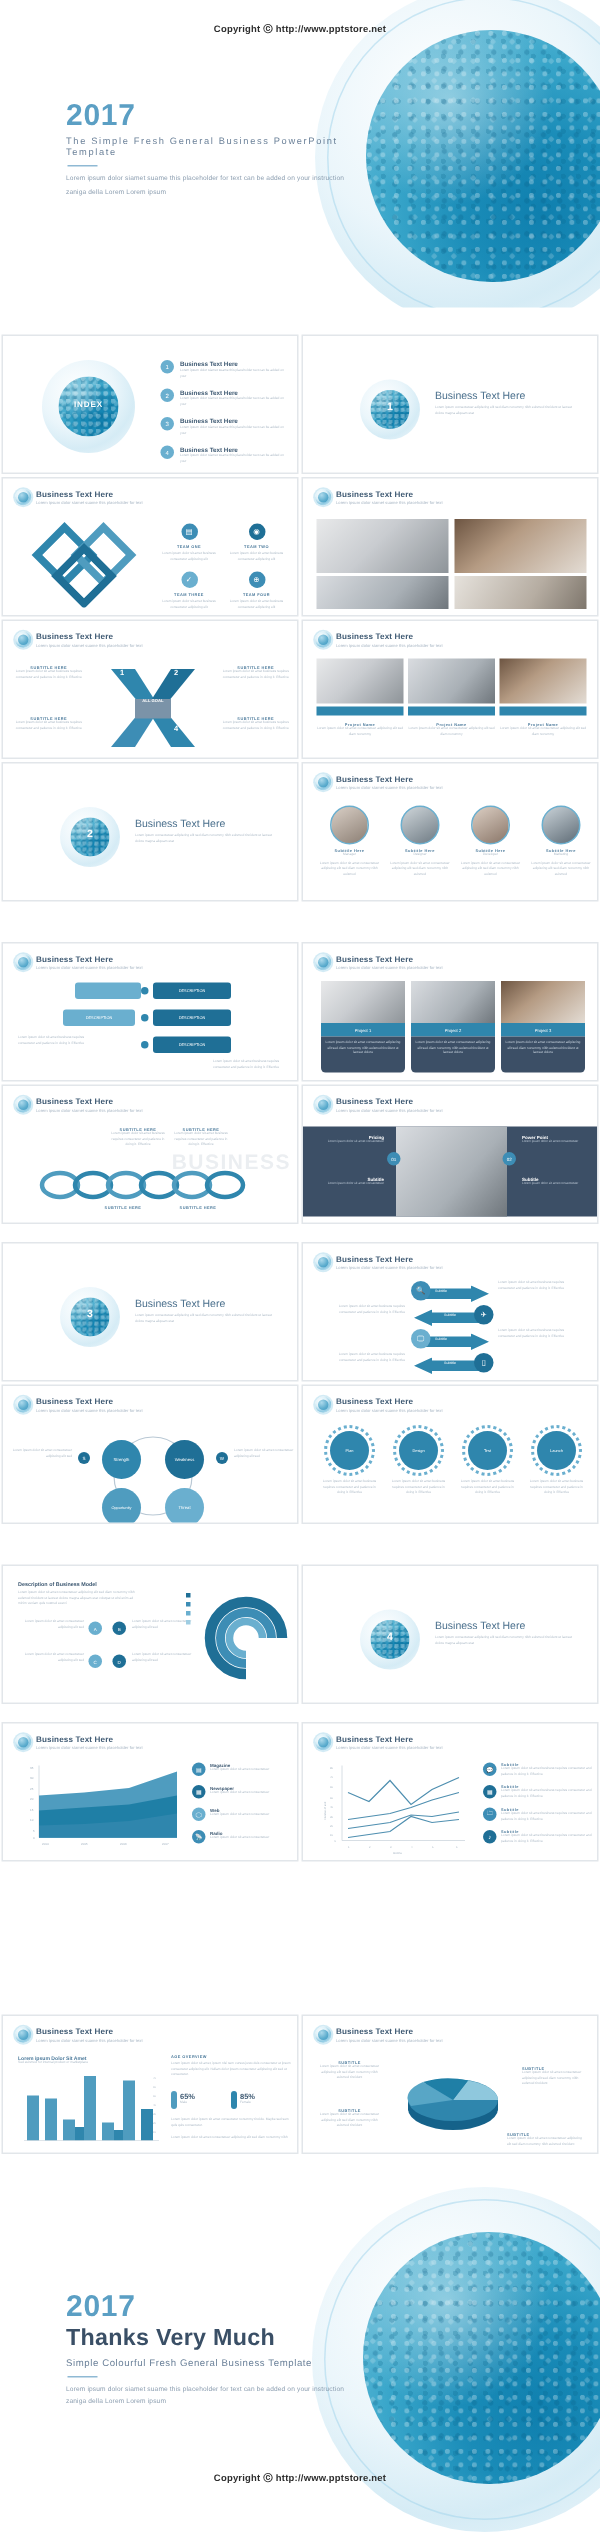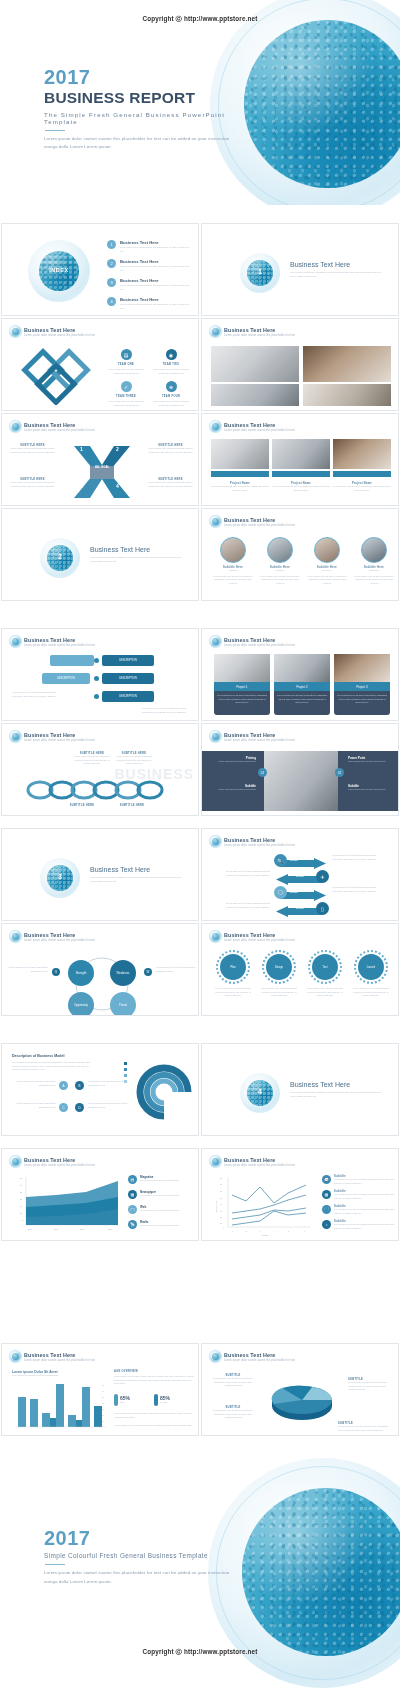--- a/index.html
+++ b/index.html
@@ -92,21 +92,20 @@
   <div class="globe-wrap" style="right:-40px;top:-10px;width:230px;height:230px;">
     <div class="globe-halo" style="left:0;top:0;width:230px;height:230px;"></div>
     <div class="globe-ring" style="left:8px;top:8px;width:214px;height:214px;"></div>
     <div class="globe-core" style="left:34px;top:30px;width:168px;height:168px;">
       <div class="hexgrid"></div>
     </div>
   </div>
   <div class="copyright" style="top:15px;">Copyright ⓒ http://www.pptstore.net</div>
   <div style="position:absolute;left:44px;top:67px;width:215px;">
     <div class="hero-year">2017</div>
-    <div class="hero-title">BUSINESS REPORT</div>
     <div class="hero-sub">The Simple Fresh General Business PowerPoint Template</div>
     <div class="hero-rule"></div>
     <div class="hero-body">Lorem ipsum dolor siamet suame this placeholder for text can be added on your instruction zaniga della Lorem Lorem ipsum</div>
   </div>
 </div>
 
 <div class="slide" style="left:1px;top:223px;width:198px;height:93px;">
   <div style="position:absolute;left:26px;top:16px;width:62px;height:62px;">
     <div class="globe-halo" style="left:0;top:0;width:62px;height:62px;"></div>
     <div class="globe-core" style="left:11px;top:11px;width:40px;height:40px;">
@@ -797,20 +796,21 @@
 <div class="slide hero nob" style="top:1448px;height:243px;">
   <div class="globe-wrap" style="right:-38px;top:10px;width:230px;height:230px;">
     <div class="globe-halo" style="left:0;top:0;width:230px;height:230px;"></div>
     <div class="globe-ring" style="left:8px;top:8px;width:214px;height:214px;"></div>
     <div class="globe-core" style="left:34px;top:30px;width:168px;height:168px;">
       <div class="hexgrid"></div>
     </div>
   </div>
   <div style="position:absolute;left:44px;top:80px;width:215px;">
     <div class="hero-year">2017</div>
+    <div class="hero-title">Thanks Very Much</div>
     <div class="hero-sub" style="letter-spacing:.4px;font-size:6.4px;">Simple Colourful  Fresh General Business Template</div>
     <div class="hero-rule"></div>
     <div class="hero-body">Lorem ipsum dolor siamet suame this placeholder for text can be added on your instruction zaniga della Lorem Lorem ipsum</div>
   </div>
   <div class="copyright" style="top:200px;">Copyright ⓒ http://www.pptstore.net</div>
 </div>
 
 </div>
 
 </body></html>

